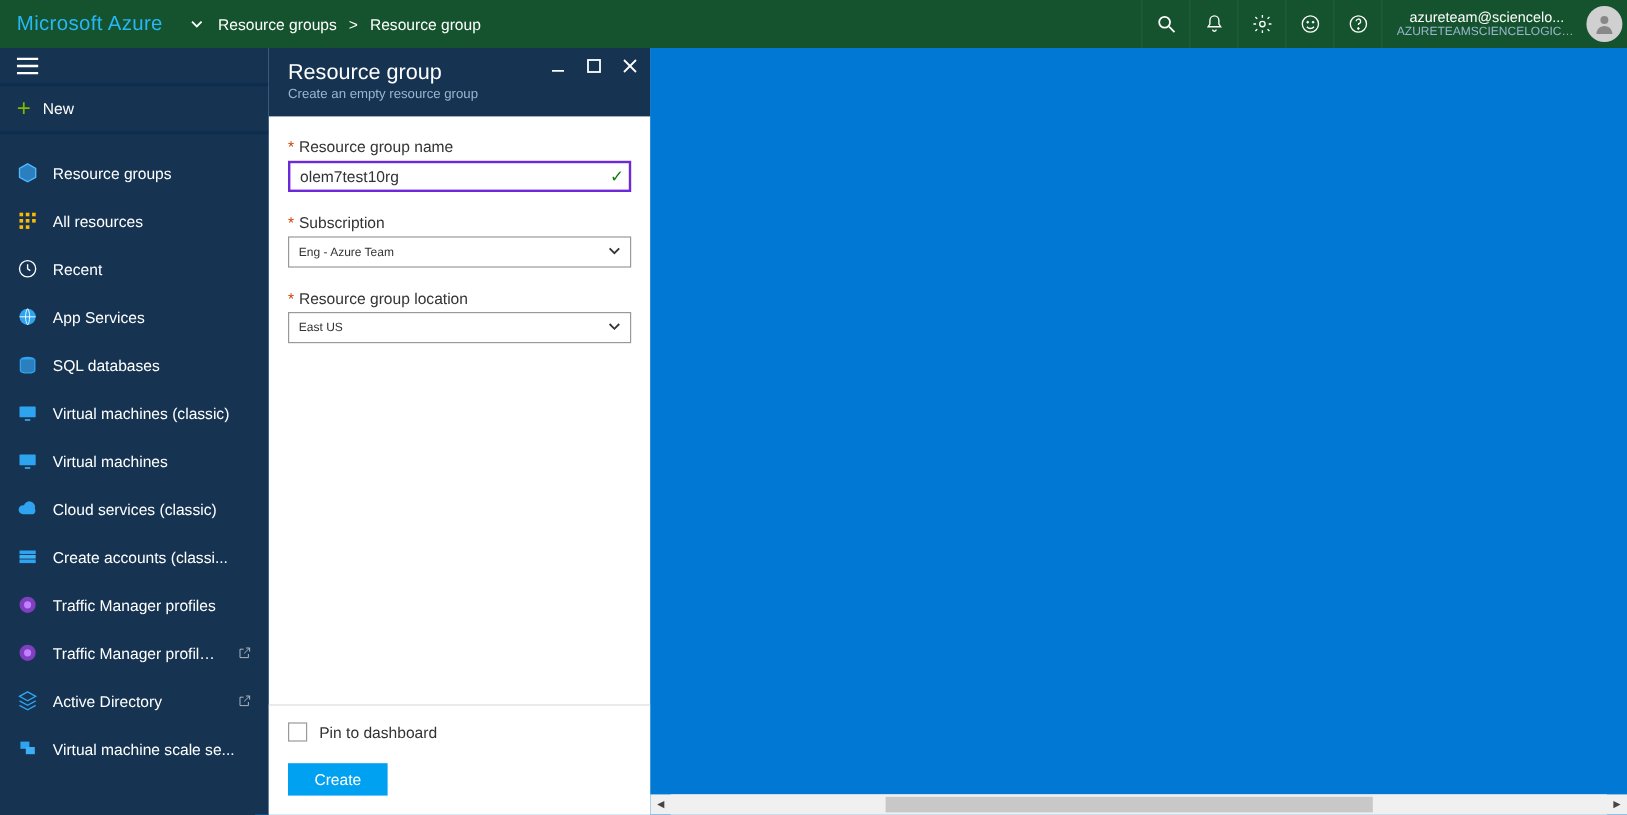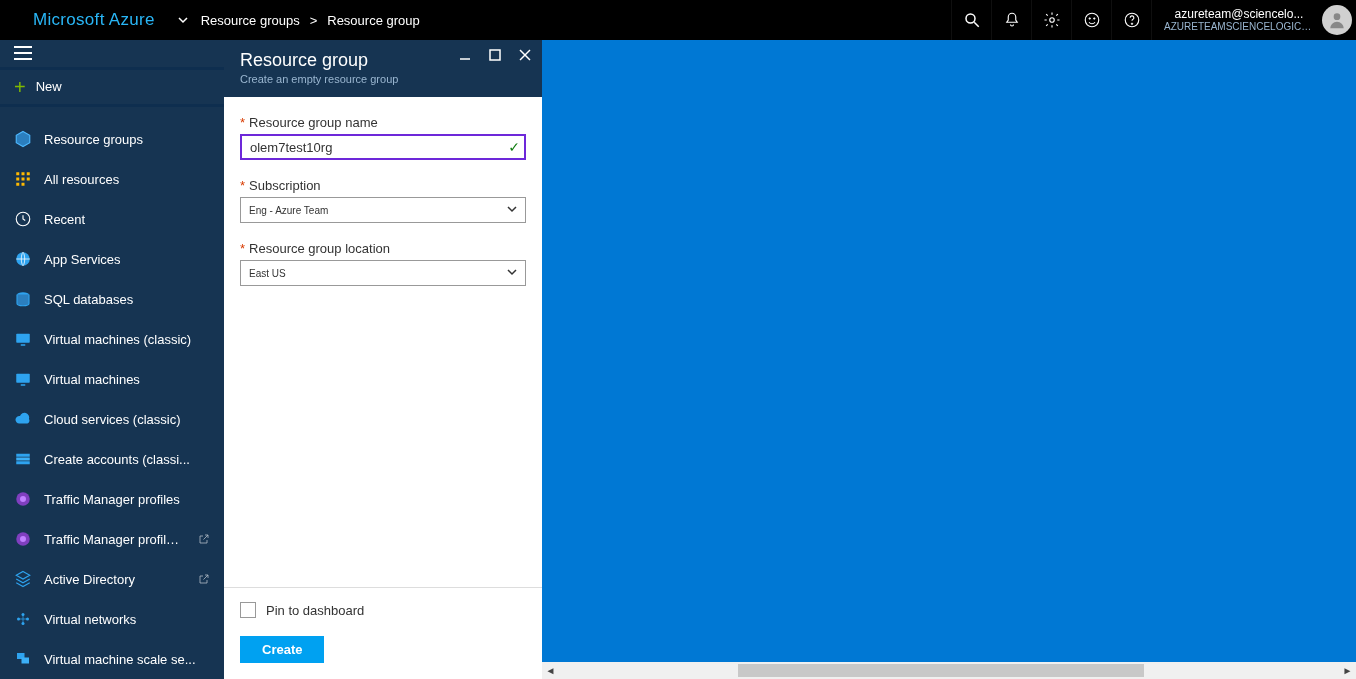--- a/index.html
+++ b/index.html
@@ -1,26 +1,25 @@
 <!DOCTYPE html>
 <html><head>
 <meta charset="utf-8">
 <style>
   * { box-sizing: border-box; margin: 0; padding: 0; font-family: "Segoe UI", Arial, sans-serif; }
   html, body { width: 1356px; height: 679px; overflow: hidden; background: #0078d4; }
 
   
   .topbar {
     height: 40px;
-    background: #000000;
+    background: #14532d;
     display: flex;
     align-items: center;
     color: #fff;
     font-size: 13px;
-    padding-left: 19px;
   }
   .brand {
     color: #29b6f6;
     font-size: 17px;
     font-weight: 400;
     padding: 0 12px 0 14px;
     letter-spacing: 0.3px;
   }
   .chevron {
     color: #fff;
@@ -193,21 +192,20 @@
   }
   .create-btn {
     background: #0ea5e9;
     background: #0298e8;
     background: #00a1f1;
     color: #fff;
     border: none;
     padding: 6px 22px;
     font-size: 13px;
     cursor: pointer;
-    font-weight: bold;
   }
 
   
   .main-canvas {
     flex: 1;
     background: #0078d4;
     position: relative;
     min-width: 0;
   }
   .hscroll {
@@ -427,32 +425,20 @@
           <span class="label">Active Directory</span>
           <span>
             <svg class="ext-icon" viewBox="0 0 24 24">
               <path d="M14 4h6v6M20 4l-9 9M18 14v6H4V6h6" stroke="#fff" stroke-width="1.5" fill="none"></path>
             </svg>
           </span>
         </div>
         <div class="sb-item">
           <span class="icon-slot">
             <svg width="18" height="18" viewBox="0 0 24 24">
-              <circle cx="6" cy="12" r="2" fill="#2ea3ef"></circle>
-              <circle cx="18" cy="12" r="2" fill="#2ea3ef"></circle>
-              <circle cx="12" cy="6" r="2" fill="#2ea3ef"></circle>
-              <circle cx="12" cy="18" r="2" fill="#2ea3ef"></circle>
-              <path d="M6 12h12M12 6v12" stroke="#2ea3ef" stroke-width="1"></path>
-            </svg>
-          </span>
-          <span class="label">Virtual networks</span>
-        </div>
-        <div class="sb-item">
-          <span class="icon-slot">
-            <svg width="18" height="18" viewBox="0 0 24 24">
               <rect x="4" y="4" width="10" height="8" fill="#2ea3ef"></rect>
               <rect x="10" y="10" width="10" height="8" fill="#3cb0f7"></rect>
             </svg>
           </span>
           <span class="label">Virtual machine scale se...</span>
         </div>
       </div>
   </div>
 
   <div class="blade">

